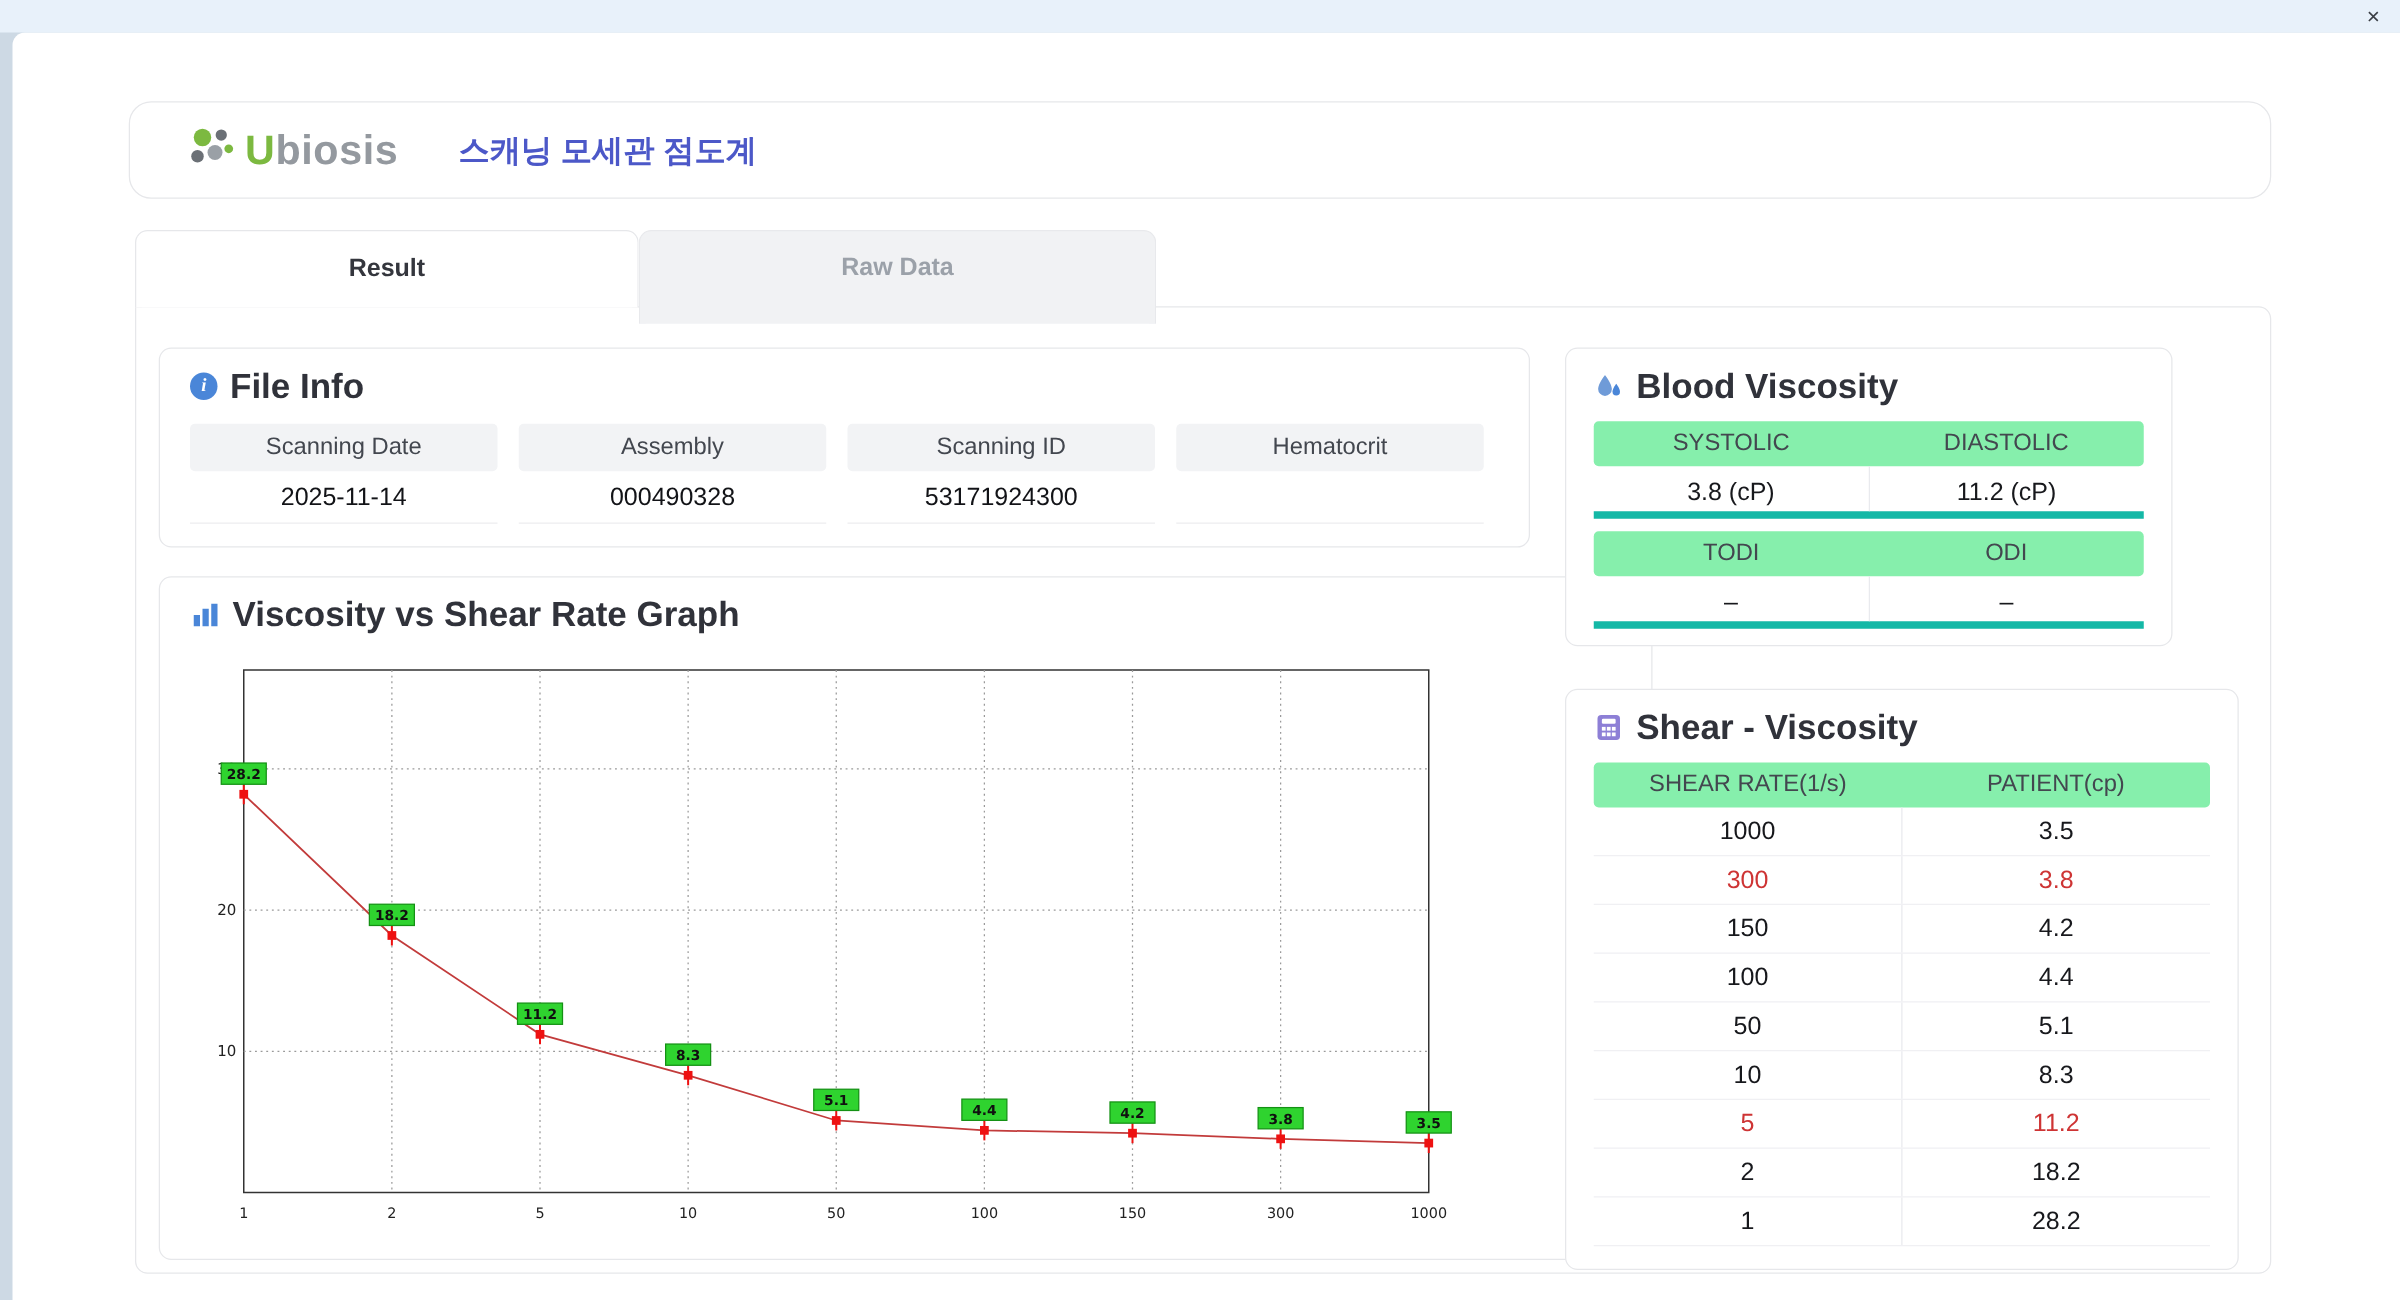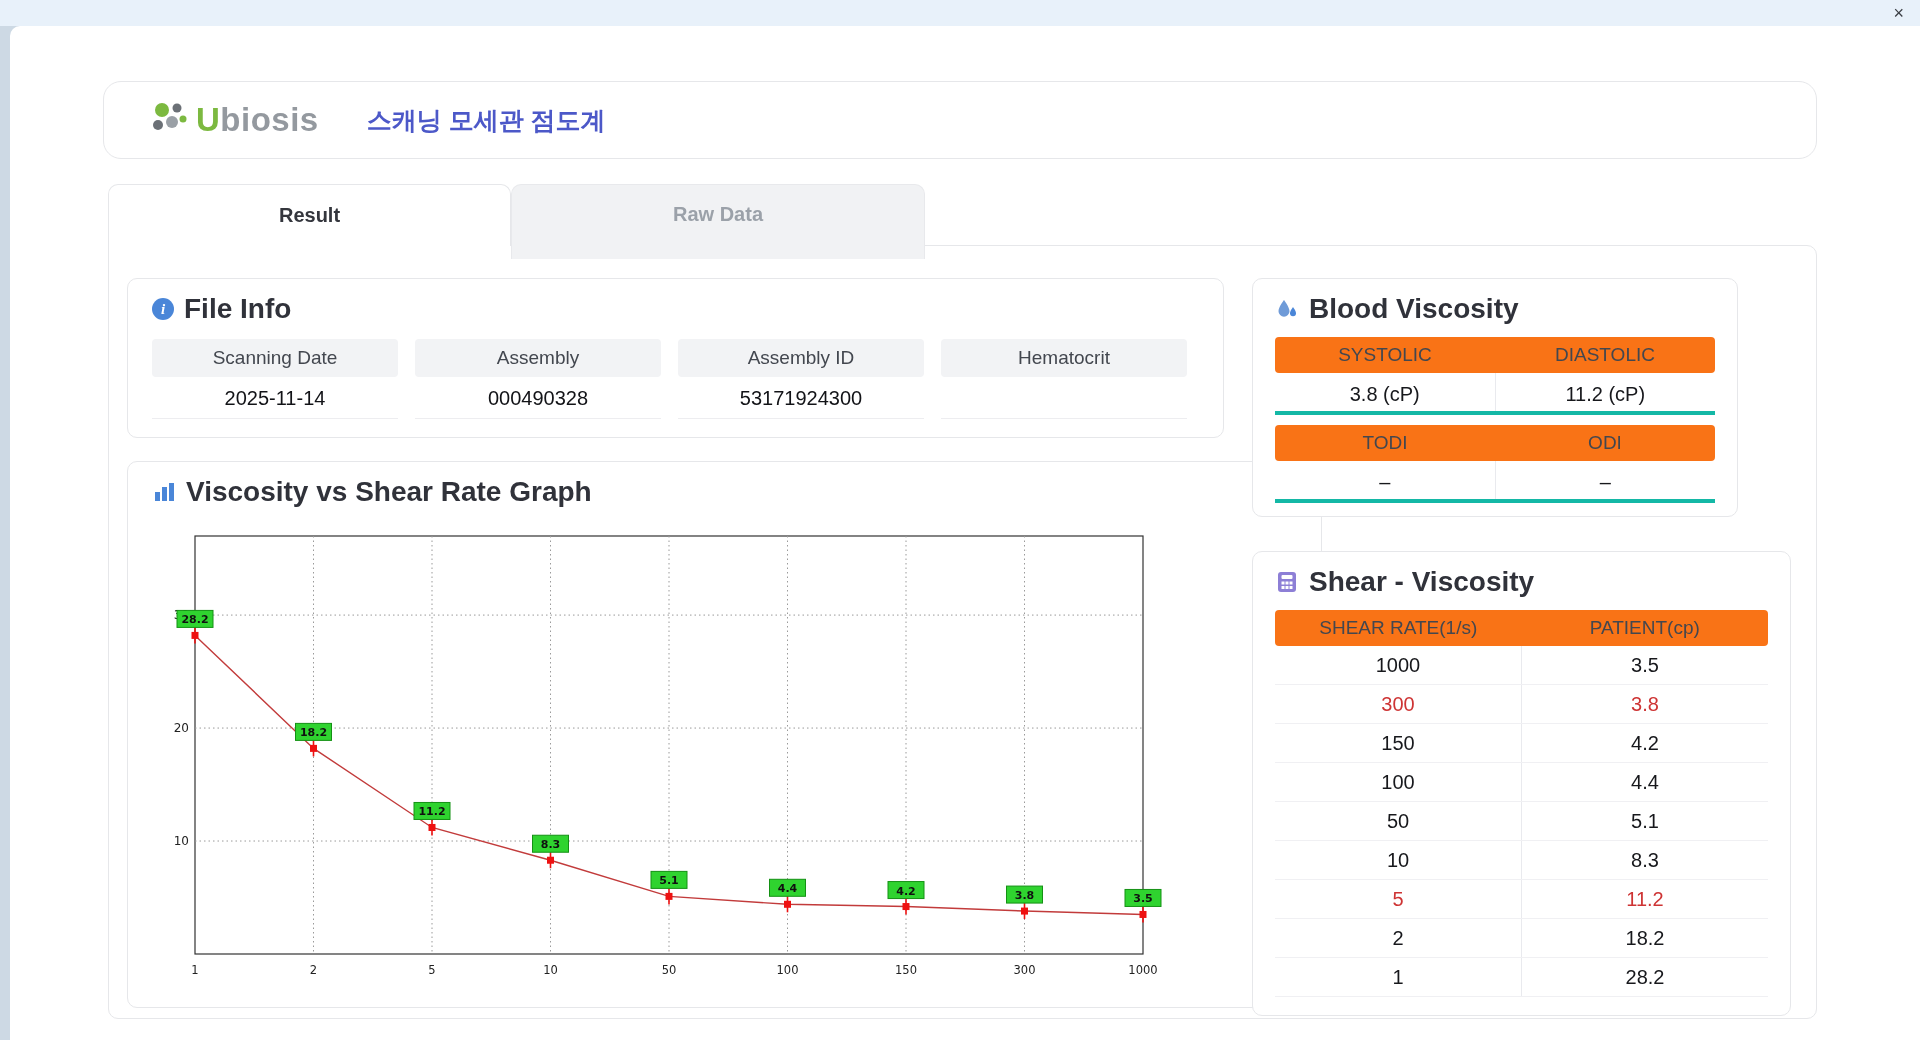--- a/index.html
+++ b/index.html
@@ -30,23 +30,23 @@
   .file-info-card { left:18px; top:32px; width:1097px; height:160px; }
   .graph-card { left:18px; top:215px; width:1195px; height:547px; }
   .blood-card { left:1143px; top:32px; width:486px; height:239px; padding:16px 22px; }
   .shear-card { left:1143px; top:305px; width:539px; height:465px; padding:16px 22px; }
 
   .fields { display:flex; gap:17px; margin-top:16px; }
   .field { width:246px; }
   .field-label { background:#f2f3f5; border-radius:4px; text-align:center; line-height:38px; height:38px; font-size:19px; color:#43474f; }
   .field-value { text-align:center; line-height:42px; height:42px; font-size:20px; color:#121317; border-bottom:1px solid #ededf0; }
 
-  .ghead { background:#f97316; border-radius:4px; display:flex; height:36px; margin-top:0; }
+  .ghead { background:#86efac; border-radius:4px; display:flex; height:36px; margin-top:0; }
   .gcell { flex:1; text-align:center; line-height:36px; font-size:19px; color:#43474f; }
-  .vrow { display:flex; height:42px; border-bottom:4px solid #14b8a6; }
+  .vrow { display:flex; height:42px; border-bottom:6px solid #14b8a6; }
   .vcell { flex:1; text-align:center; line-height:42px; font-size:20px; color:#17181c; }
   .vcell + .vcell { border-left:1px solid #e9eaee; }
   .mt14 { margin-top:14px; }
   .mt10 { margin-top:10px; }
 
   .srow { display:flex; height:39px; border-bottom:1px solid #f0f0f3; }
   .scell { flex:1; text-align:center; line-height:38px; font-size:20px; color:#17181c; }
   .scell + .scell { border-left:1px solid #e9eaee; }
   .srow.hl .scell { color:#ce3434; }
 
@@ -91,21 +91,21 @@
       <div class="fields">
         <div class="field">
           <div class="field-label">Scanning Date</div>
           <div class="field-value">2025-11-14</div>
         </div>
         <div class="field">
           <div class="field-label">Assembly</div>
           <div class="field-value">000490328</div>
         </div>
         <div class="field">
-          <div class="field-label">Assembly ID</div>
+          <div class="field-label">Scanning ID</div>
           <div class="field-value">53171924300</div>
         </div>
         <div class="field">
           <div class="field-label">Hematocrit</div>
           <div class="field-value"></div>
         </div>
       </div>
     </div>
 
     <div class="card graph-card">

